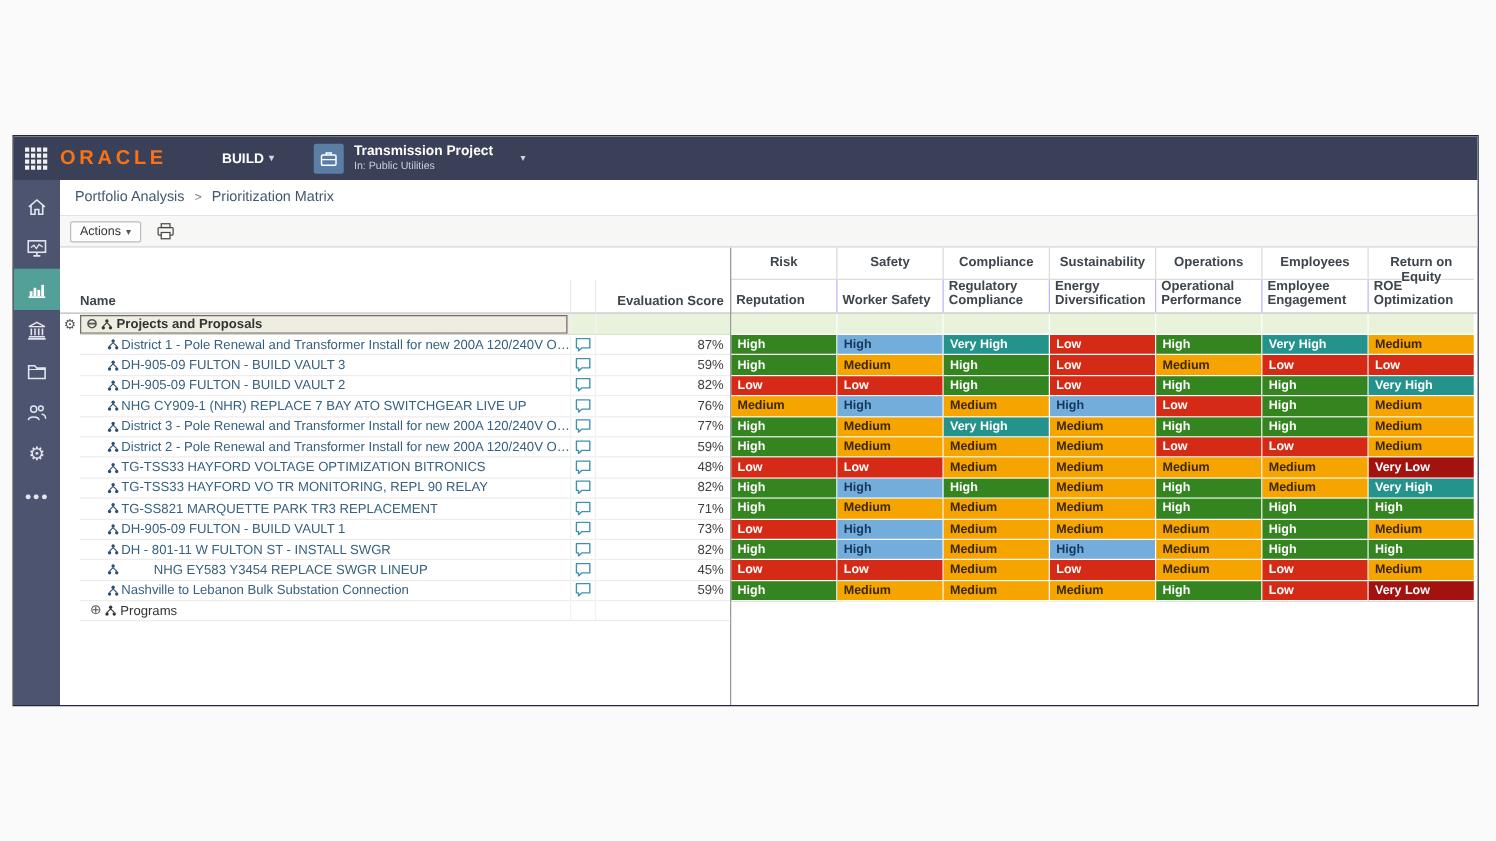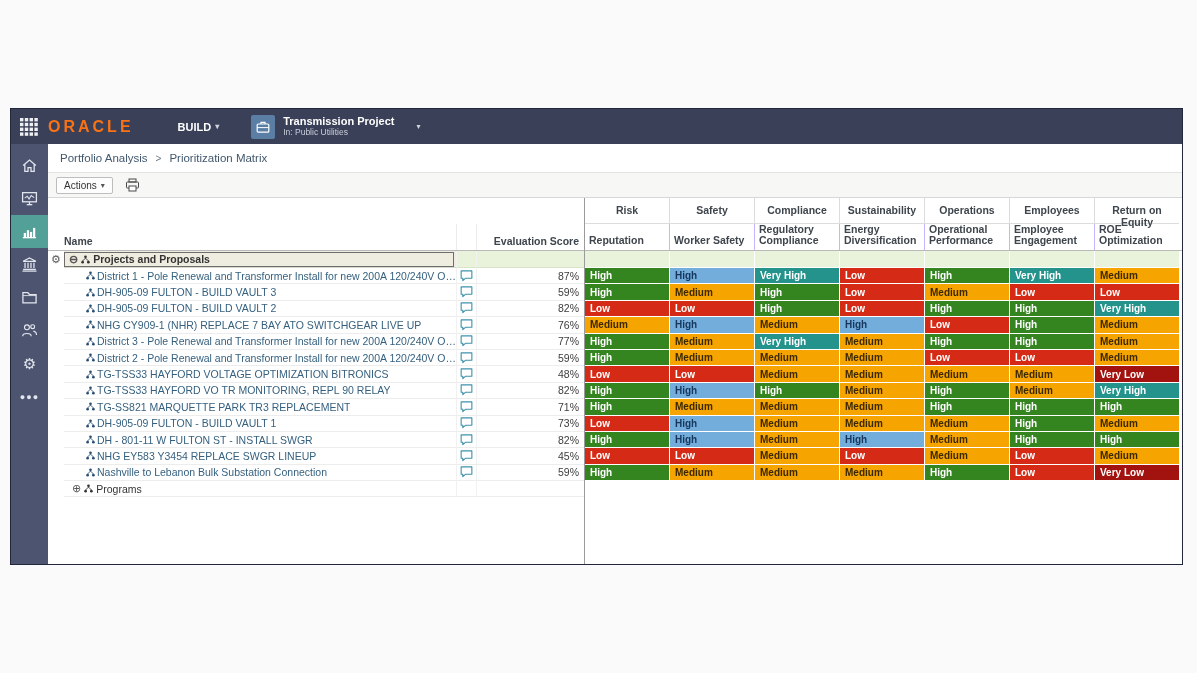--- a/index.html
+++ b/index.html
@@ -563,21 +563,21 @@
               <div class="mcell" style="background: rgb(52, 132, 32); color: rgb(255, 255, 255);">High</div>
               <div class="mcell" style="background: rgb(115, 173, 220); color: rgb(23, 54, 91);">High</div>
               <div class="mcell" style="background: rgb(245, 164, 0); color: rgb(59, 40, 0);">Medium</div>
               <div class="mcell" style="background: rgb(115, 173, 220); color: rgb(23, 54, 91);">High</div>
               <div class="mcell" style="background: rgb(245, 164, 0); color: rgb(59, 40, 0);">Medium</div>
               <div class="mcell" style="background: rgb(52, 132, 32); color: rgb(255, 255, 255);">High</div>
               <div class="mcell" style="background: rgb(52, 132, 32); color: rgb(255, 255, 255);">High</div>
             </div>
             <div class="brow">
               <div class="c-gutter"></div>
-              <div class="c-name" style="padding-left: 22px;">
+              <div class="c-name" style="padding-left: 22px; gap: 26px;">
                 <span class="row-icon" style="color: rgb(42, 79, 116); margin-right: 2px;">
                   <svg width="9" height="9" viewBox="0 0 10 10">
                     <circle cx="5" cy="2" r="1.5" fill="currentColor"></circle>
                     <circle cx="1.8" cy="8" r="1.5" fill="currentColor"></circle>
                     <circle cx="8.2" cy="8" r="1.5" fill="currentColor"></circle>
                     <path d="M5 3.4 L1.8 6.6 M5 3.4 L8.2 6.6" stroke="currentColor" stroke-width="1" fill="none"></path>
                   </svg>
                 </span>
                 <span class="name-link">NHG EY583 Y3454 REPLACE SWGR LINEUP</span>
               </div>

